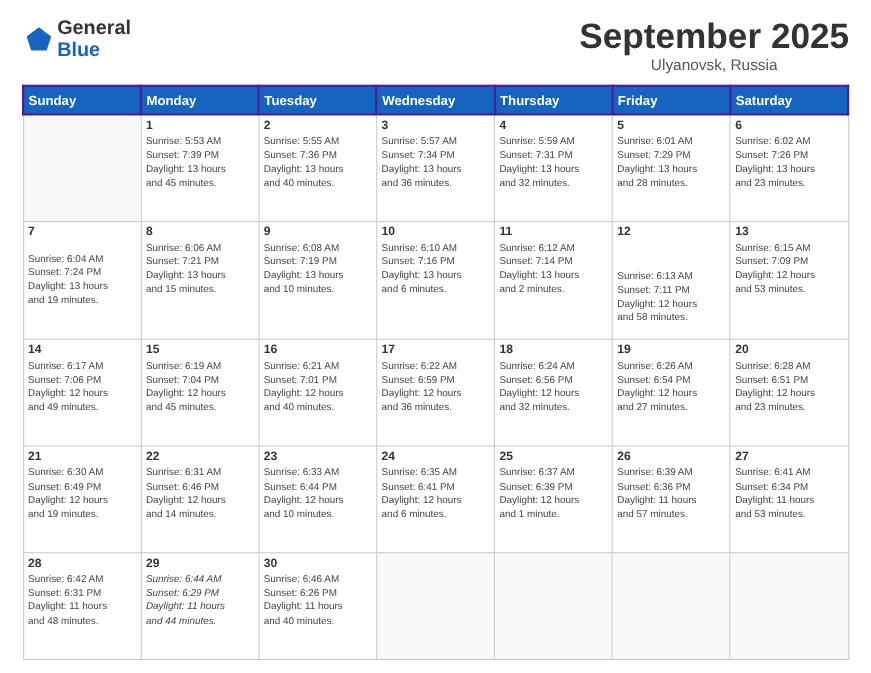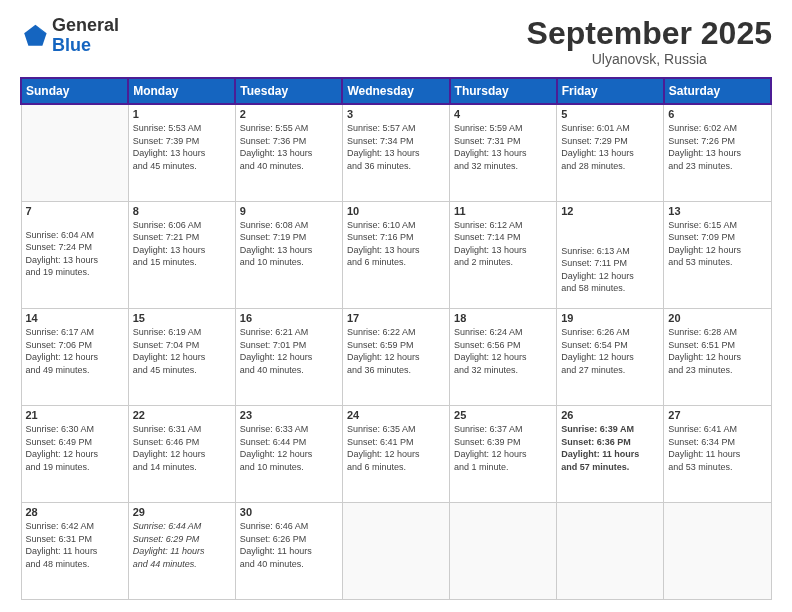--- a/index.html
+++ b/index.html
@@ -304,21 +304,21 @@
           </td>
           <td>
             <span class="day-number">25</span>
             <div class="day-info" style="white-space: pre-line;">Sunrise: 6:37 AM
 Sunset: 6:39 PM
 Daylight: 12 hours
 and 1 minute.</div>
           </td>
           <td>
             <span class="day-number">26</span>
-            <div class="day-info" style="white-space: pre-line; font-weight: bold;">Sunrise: 6:39 AM
+            <div class="day-info" style="white-space: pre-line;">Sunrise: 6:39 AM
 Sunset: 6:36 PM
 Daylight: 11 hours
 and 57 minutes.</div>
           </td>
           <td>
             <span class="day-number">27</span>
             <div class="day-info" style="white-space: pre-line;">Sunrise: 6:41 AM
 Sunset: 6:34 PM
 Daylight: 11 hours
 and 53 minutes.</div>

